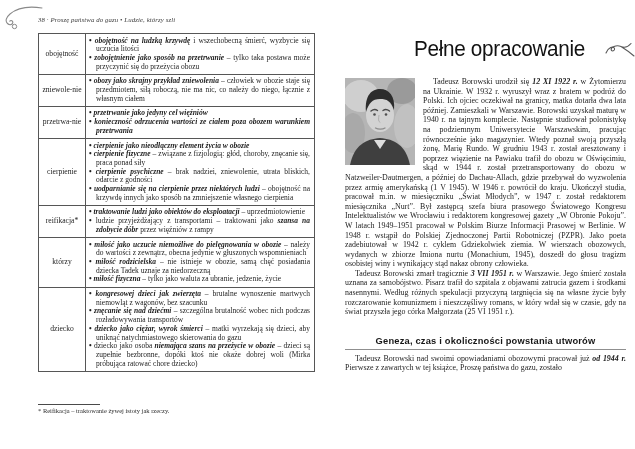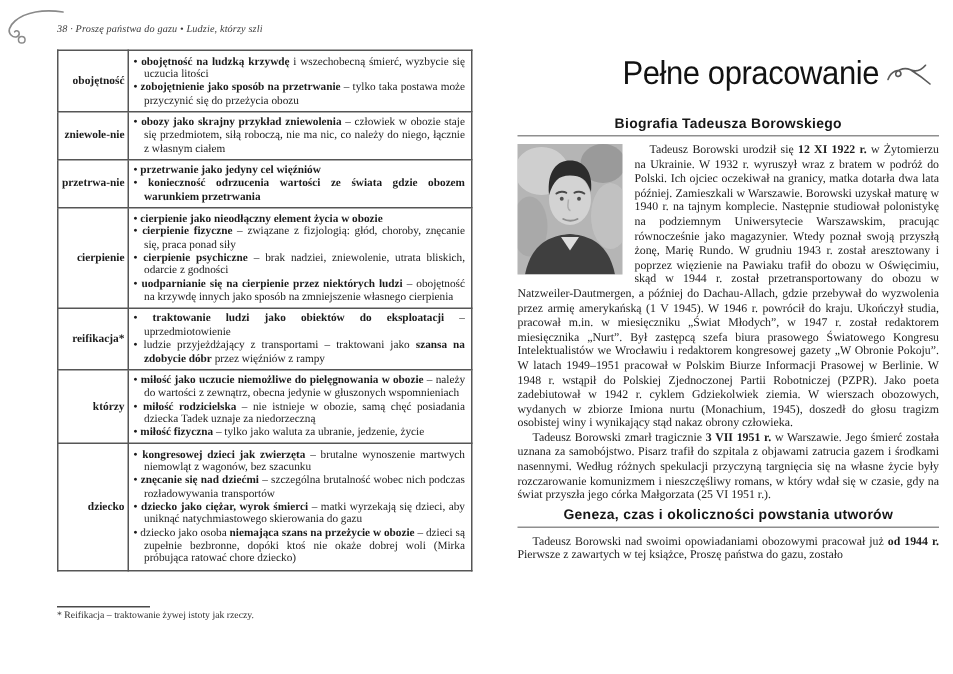--- a/index.html
+++ b/index.html
@@ -1,76 +1,76 @@
 <!DOCTYPE html>
 <html lang="pl"><head>
 <meta charset="utf-8">
 <style>
   html,body{margin:0;padding:0;}
   body{
     width:635px;height:449px;position:relative;overflow:hidden;
     background:#ffffff;color:#1c1c1c;
     font-family:"Liberation Serif", serif;
   }
-  .b{font-weight:bold;}
+  .b{font-weight:bold;font-style:italic;}
   .i{}
 
   
   .left-page{position:absolute;left:0;top:0;width:322px;height:449px;}
   .corner-flourish{position:absolute;left:1px;top:5px;}
   .lp-header{
     position:absolute;left:38px;top:16px;width:270px;
     font-style:italic;font-size:6.8px;color:#3c3c3c;letter-spacing:.1px;
   }
   table.themes{
     position:absolute;left:38px;top:33px;width:277px;
     border-collapse:collapse;table-layout:fixed;
     font-size:7.5px;line-height:8.7px;
   }
   table.themes td{border:1px solid #565656;vertical-align:middle;}
   td.term{
-    width:42px;text-align:right;font-weight:bold;font-size:7.6px;
+    width:42px;text-align:center;font-weight:normal;font-size:7.6px;
     padding:2px 2px;overflow-wrap:break-word;
   }
   td.cnt{padding:2.5px 4px 2.5px 3px;}
   .bullet{
     padding-left:7px;text-indent:-7px;text-align:justify;
   }
   .bullet::before{content:"• ";font-weight:bold;}
   .fn-rule{position:absolute;left:38px;top:404px;width:62px;border-top:1px solid #4a4a4a;}
   .footnote{
     position:absolute;left:38px;top:407px;width:270px;
     font-size:6.5px;color:#2a2a2a;
   }
 
   
   .right-page{position:absolute;left:330px;top:0;width:305px;height:449px;}
   .rp-title-wrap{
-    position:absolute;top:36px;right:14px;
-    display:flex;align-items:center;gap:5px;
+    position:absolute;top:36px;right:0;
+    display:flex;align-items:center;gap:20px;
   }
   .rp-title{
     margin:0;font-family:"Liberation Sans", sans-serif;
     font-size:22px;font-weight:normal;color:#121212;letter-spacing:-0.3px;
     transform:scaleX(.94);transform-origin:right center;white-space:nowrap;
   }
   .rp-content{position:absolute;left:15px;right:9px;top:77px;}
   .sec-heading{
     font-family:"Liberation Sans", sans-serif;
     font-size:9.3px;font-weight:bold;letter-spacing:.2px;color:#161616;
     text-align:center;border-bottom:1px solid #8f8f8f;
     padding-bottom:3px;margin-bottom:4px;
   }
   .sec-body{font-size:7.9px;line-height:9.6px;text-align:justify;}
   .sec-body p{margin:0;text-indent:10px;}
   .portrait{
     float:left;width:70px;height:87px;margin:1px 8px 2px 0;
     background:#bdbdbd;overflow:hidden;
   }
-  .section + .section{margin-top:3px;}
+  .section + .section{margin-top:19px;}
 </style>
 </head>
 <body>
 
 <div class="left-page">
 
   <svg class="corner-flourish" width="42" height="28" viewBox="0 0 42 28" fill="none">
     <path d="M41,3 C28,1 16,3 9,9 C5,12.5 4,16 6.5,18.5 C8.5,20.5 11.5,19.8 11.8,17.6 C12,15.8 10,14.8 8.8,16.2" stroke="#8a8a8a" stroke-width="1.1" stroke-linecap="round"></path>
     <circle cx="13.5" cy="21.5" r="2.2" stroke="#8a8a8a" stroke-width="1" fill="none"></circle>
   </svg>
@@ -89,21 +89,21 @@
     <tr>
       <td class="term">zniewole-nie</td>
       <td class="cnt">
         <div class="bullet"><span class="b">obozy jako skrajny przykład zniewolenia</span><span> – człowiek w obozie staje się przedmiotem, siłą roboczą, nie ma nic, co należy do niego, łącznie z własnym ciałem</span></div>
       </td>
     </tr>
     <tr>
       <td class="term">przetrwa-nie</td>
       <td class="cnt">
         <div class="bullet"><span class="b">przetrwanie jako jedyny cel więźniów</span></div>
-        <div class="bullet"><span class="b">konieczność odrzucenia wartości ze świata gdzie obozem warunkiem przetrwania</span></div>
+        <div class="bullet"><span class="b">konieczność odrzucenia wartości ze ciałem poza obozem warunkiem przetrwania</span></div>
       </td>
     </tr>
     <tr>
       <td class="term">cierpienie</td>
       <td class="cnt">
         <div class="bullet"><span class="b">cierpienie jako nieodłączny element życia w obozie</span></div>
         <div class="bullet"><span class="b">cierpienie fizyczne</span><span> – związane z fizjologią: głód, choroby, znęcanie się, praca ponad siły</span></div>
         <div class="bullet"><span class="b">cierpienie psychiczne</span><span> – brak nadziei, zniewolenie, utrata bliskich, odarcie z godności</span></div>
         <div class="bullet"><span class="b">uodparnianie się na cierpienie przez niektórych ludzi</span><span> – obojętność na krzywdę innych jako sposób na zmniejszenie własnego cierpienia</span></div>
       </td>
@@ -144,21 +144,20 @@
   <div class="rp-title-wrap">
     <h1 class="rp-title">Pełne opracowanie</h1>
     <svg width="30" height="17" viewBox="0 0 30 17" fill="none">
       <path d="M1,12 C3,6.5 8.5,4.5 9.5,7.5 C10.2,9.8 6.8,11 6.2,8.8 C5.6,6.4 11,3.5 16,5.5 C20,7.2 23,6 26,2.5 M16,5.5 C20,8 25,11.5 29,15" stroke="#5a5a5a" stroke-width="1.1" stroke-linecap="round"></path>
     </svg>
   </div>
 
   <div class="rp-content">
 
     <div class="section">
-      <div class="sec-heading">Biografia Tadeusza Borowskiego</div>
       <div class="sec-body">
         <div class="portrait">
           <svg width="70" height="87" viewBox="0 0 70 87">
             <rect width="70" height="87" fill="#b5b5b5"></rect>
             <ellipse cx="16" cy="18" rx="18" ry="16" fill="#d8d8d8" opacity="0.75"></ellipse>
             <ellipse cx="57" cy="13" rx="15" ry="13" fill="#8f8f8f" opacity="0.7"></ellipse>
             <ellipse cx="62" cy="48" rx="13" ry="22" fill="#c9c9c9" opacity="0.6"></ellipse>
             <ellipse cx="8" cy="55" rx="12" ry="20" fill="#9d9d9d" opacity="0.5"></ellipse>
             <path d="M5,87 C9,67 21,61 35,60 C49,61 61,67 65,87 Z" fill="#3f3f3f"></path>
             <path d="M29,62 L35,71 L41,62 Z" fill="#dedede"></path>

